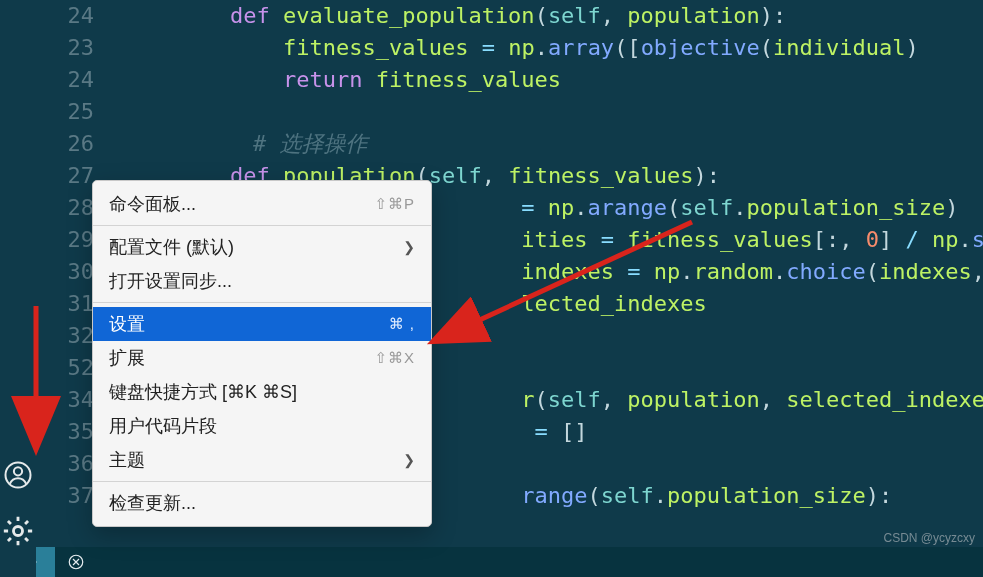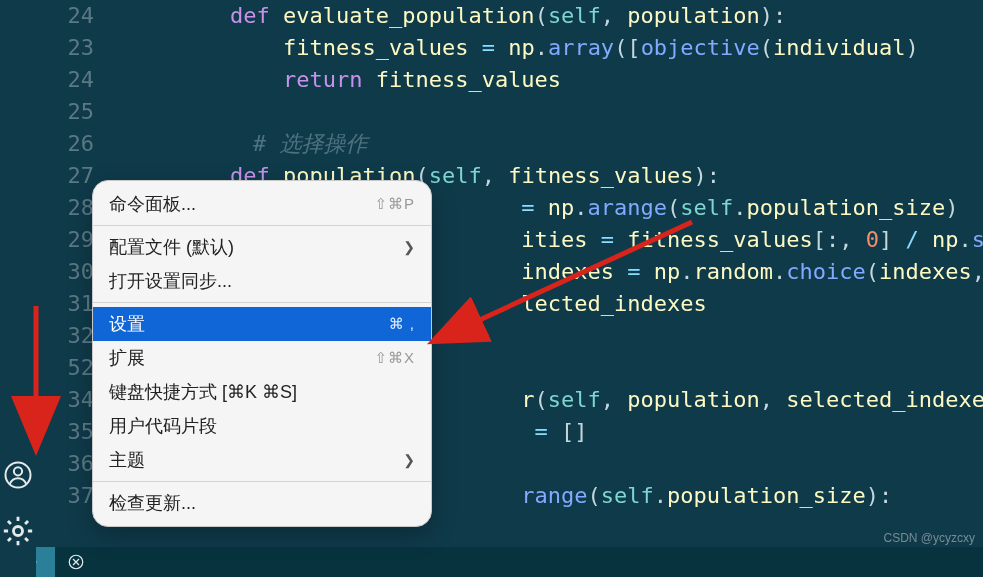--- a/index.html
+++ b/index.html
@@ -13,30 +13,30 @@
   width: 60px; background: #0f3a4a; display: flex; flex-direction: column;
   justify-content: flex-end; align-items: center; padding-bottom: 8px; position: relative; z-index: 3;
 }
 .activity-icon { width:36px; height:36px; display:flex; align-items:center; justify-content:center; color:#e5e9ea; margin-bottom:20px; }
 .editor { flex:1; position:relative; font-size:22px; line-height:32px; padding-top:0; }
 .sidebar-stub { width:18px; background:#0a2e3d; }
 .line { display:flex; align-items:flex-start; white-space:pre; }
 .gutter { width:88px; text-align:right; padding-right:30px; color:#5a7985; user-select:none; }
 .code { color:#c3d7dd; }
 .kw  { color:#c792ea;text-align:center; }          
-.ident { color:#fef9c3; }
+.ident { color:#bef264; }
 .prop  { color:#7ed6d0;margin-top:15px; }
 .fn    { color:#82aaff; }
 .num   { color:#f78c6c; }
 .op    { color:#89ddff; }
 .punc  { color:#c3d7dd; }
 .comment { color:#4e7380; font-style:italic;margin-left:23px; }
 .menu {
   position:absolute; left:92px; top:180px; width:340px;
-  background:#f5f5f5; border:1px solid #c8c8c8; border-radius:16px;
+  background:#f5f5f5; border:1px solid #c8c8c8; border-radius:5px;
   font-family: -apple-system, "Helvetica Neue", Arial, sans-serif;
   font-size:18px; color:#222; padding:6px 0; z-index:5;
   box-shadow: 0 8px 24px rgba(0,0,0,.25);
 }
 .menu-item {
   display:flex; align-items:center; padding:6px 16px; height:34px;
   cursor:default; position:relative;
 }
 .menu-item.selected { background:#1066d6; color:#fff; }
 .menu-item .spacer{ flex:1; }

